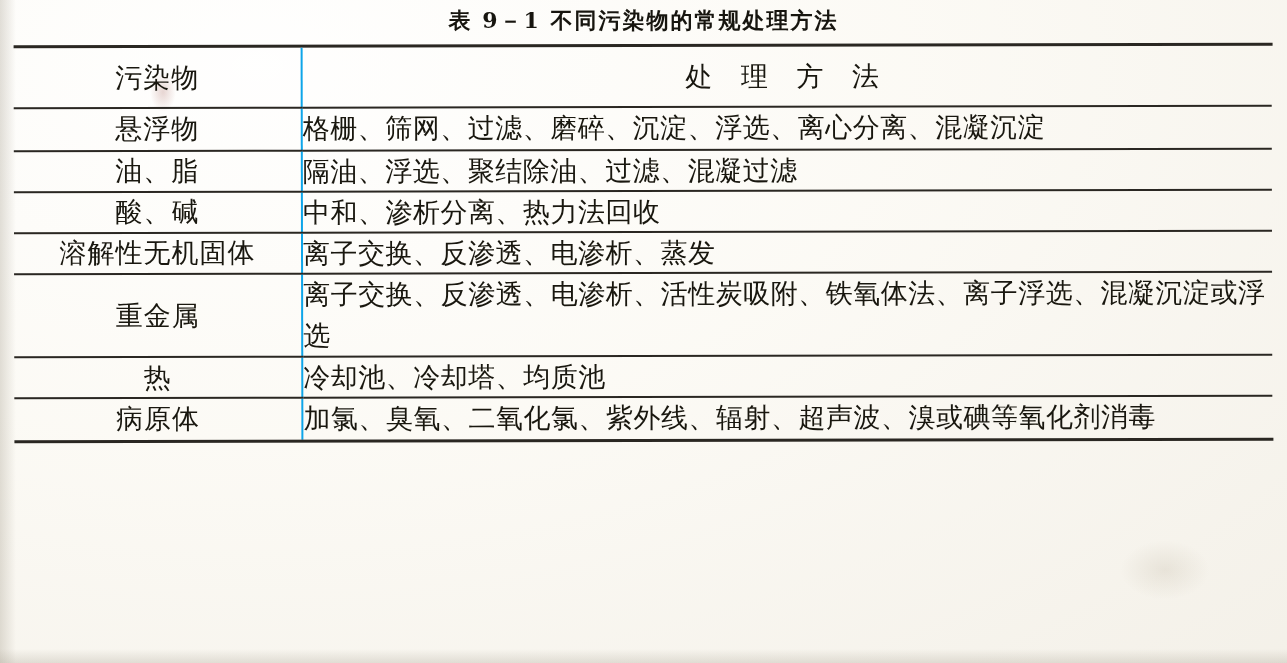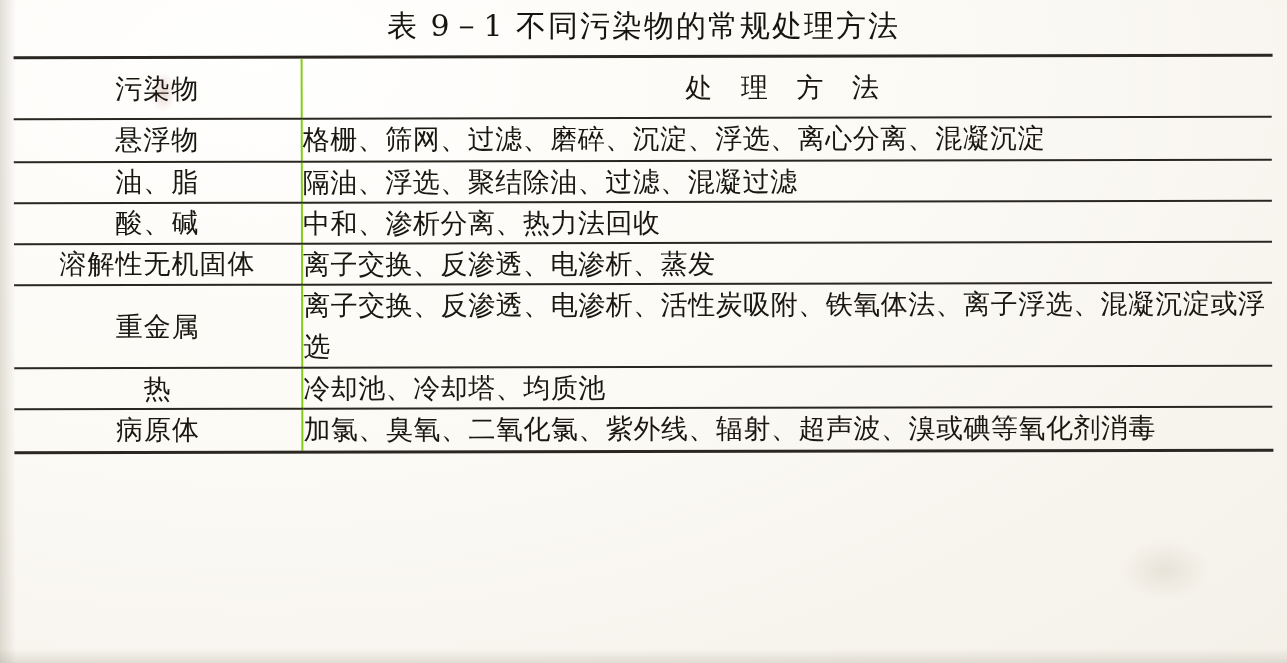--- a/index.html
+++ b/index.html
@@ -24,22 +24,22 @@
   .paper-tint {
     position: absolute;
     inset: 0;
     background:
       radial-gradient(ellipse at 20% 10%, rgba(255,255,255,0.85) 0%, rgba(250,247,240,0.4) 45%, rgba(236,231,220,0.55) 100%);
     pointer-events: none;
   }
   .table-title {
     position: relative;
     text-align: center;
-    font-size: 30px;
-    font-weight: normal;
+    font-size: 22px;
+    font-weight: bold;
     letter-spacing: 2px;
     padding-top: 6px;
     padding-bottom: 8px;
     color: #17150f;
   }
   .tbl-wrap {
     position: relative;
     margin: 0 14px;
   }
   table.tbl {
@@ -64,21 +64,21 @@
     border-bottom: 2px solid #2a2722;
   }
   tr.body-row td {
     border-bottom: 2px solid #2a2722;
   }
   tr.body-row:last-child td {
     border-bottom: none;
   }
   td.col-pollutant {
     width: 283px;
-    border-right: 2px solid #84cc16;
+    border-right: 2px solid #0ea5e9;
     text-align: center;
     font-size: 27px;
     letter-spacing: 1px;
     padding: 4px 2px;
     color: #19170f;
   }
   td.col-method {
     font-size: 27px;
     letter-spacing: 0.5px;
     padding: 6px 10px 6px 26px;

